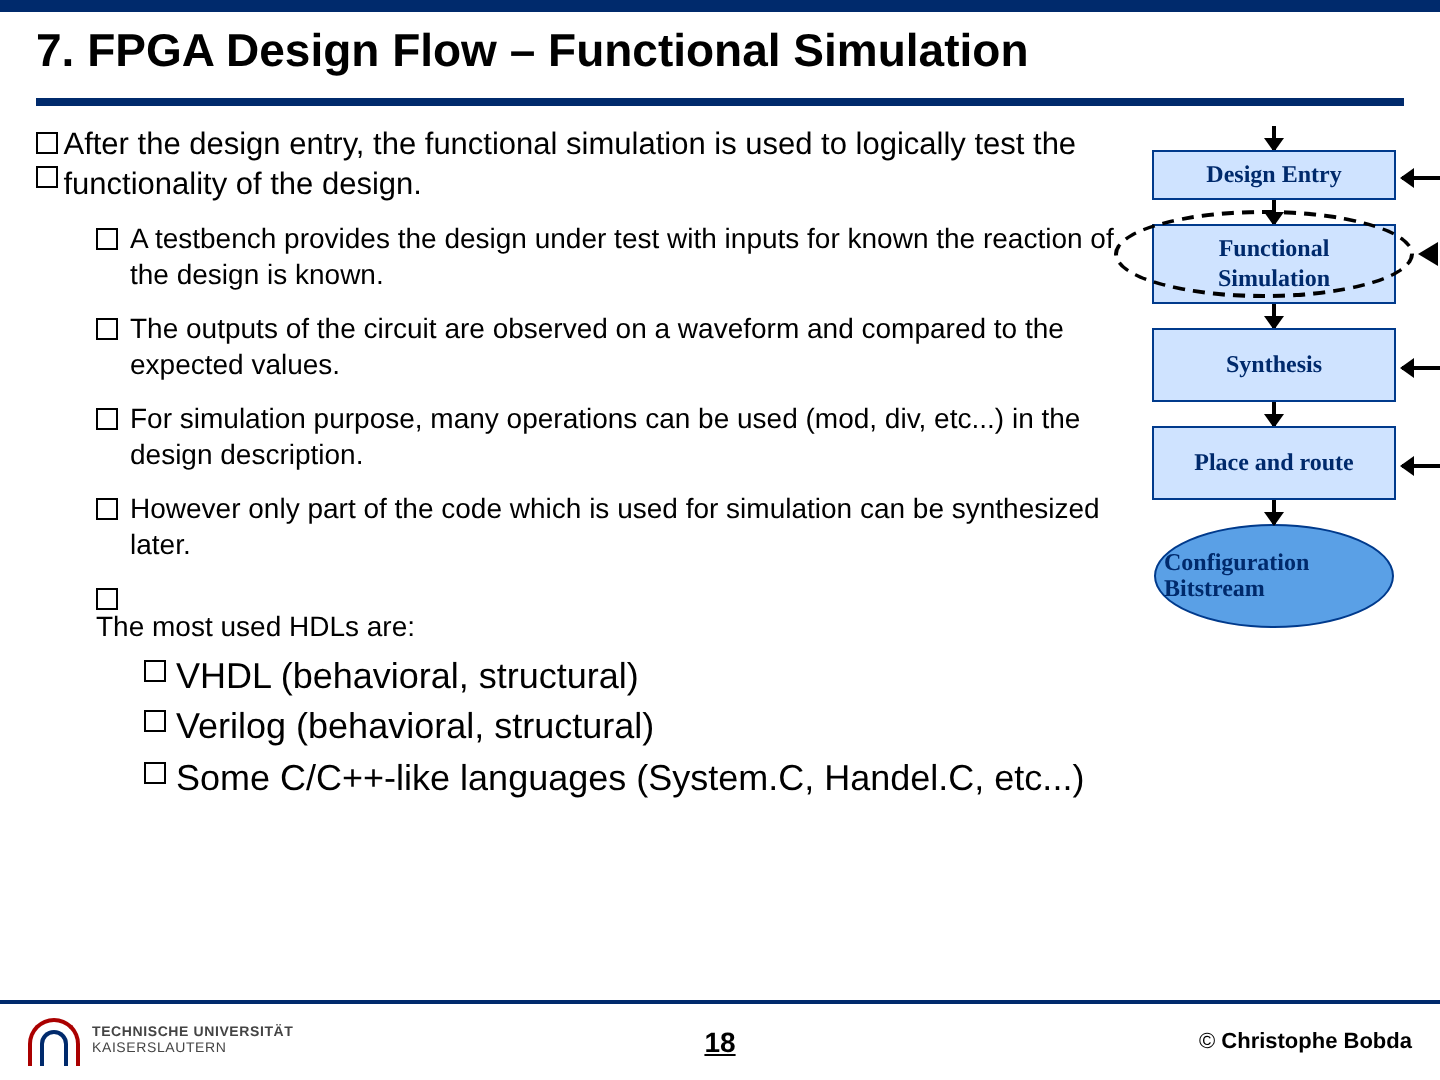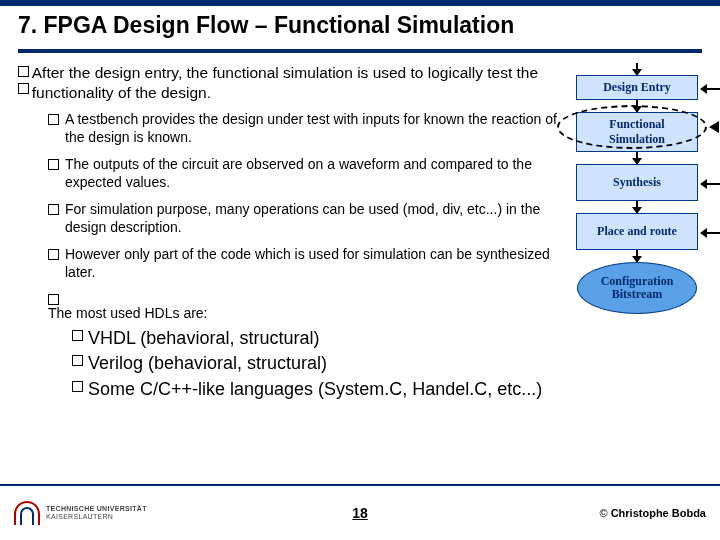--- a/index.html
+++ b/index.html
@@ -140,36 +140,35 @@
     border-bottom: 5px solid transparent;
     border-right: 7px solid #000;
   }
   .oval {
     border: 1px solid #003a8c;
     background: #5aa0e6;
     color: #002a6c;
     font-family: "Times New Roman", serif;
     font-weight: bold;
     font-size: 12px;
-    text-align: center;
     width: 120px;
     height: 52px;
     border-radius: 50%;
     display: flex;
     align-items: center;
     justify-content: center;
     line-height: 1.1;
     padding: 0 4px;
   }
   .footer {
     position: absolute;
     bottom: 0;
     left: 0;
     right: 0;
-    height: 56px;
+    height: 40px;
     border-top: 2px solid #002a6c;
     display: flex;
     align-items: center;
     padding: 0 14px;
   }
   .logo {
     display: flex;
     align-items: center;
     gap: 6px;
   }

